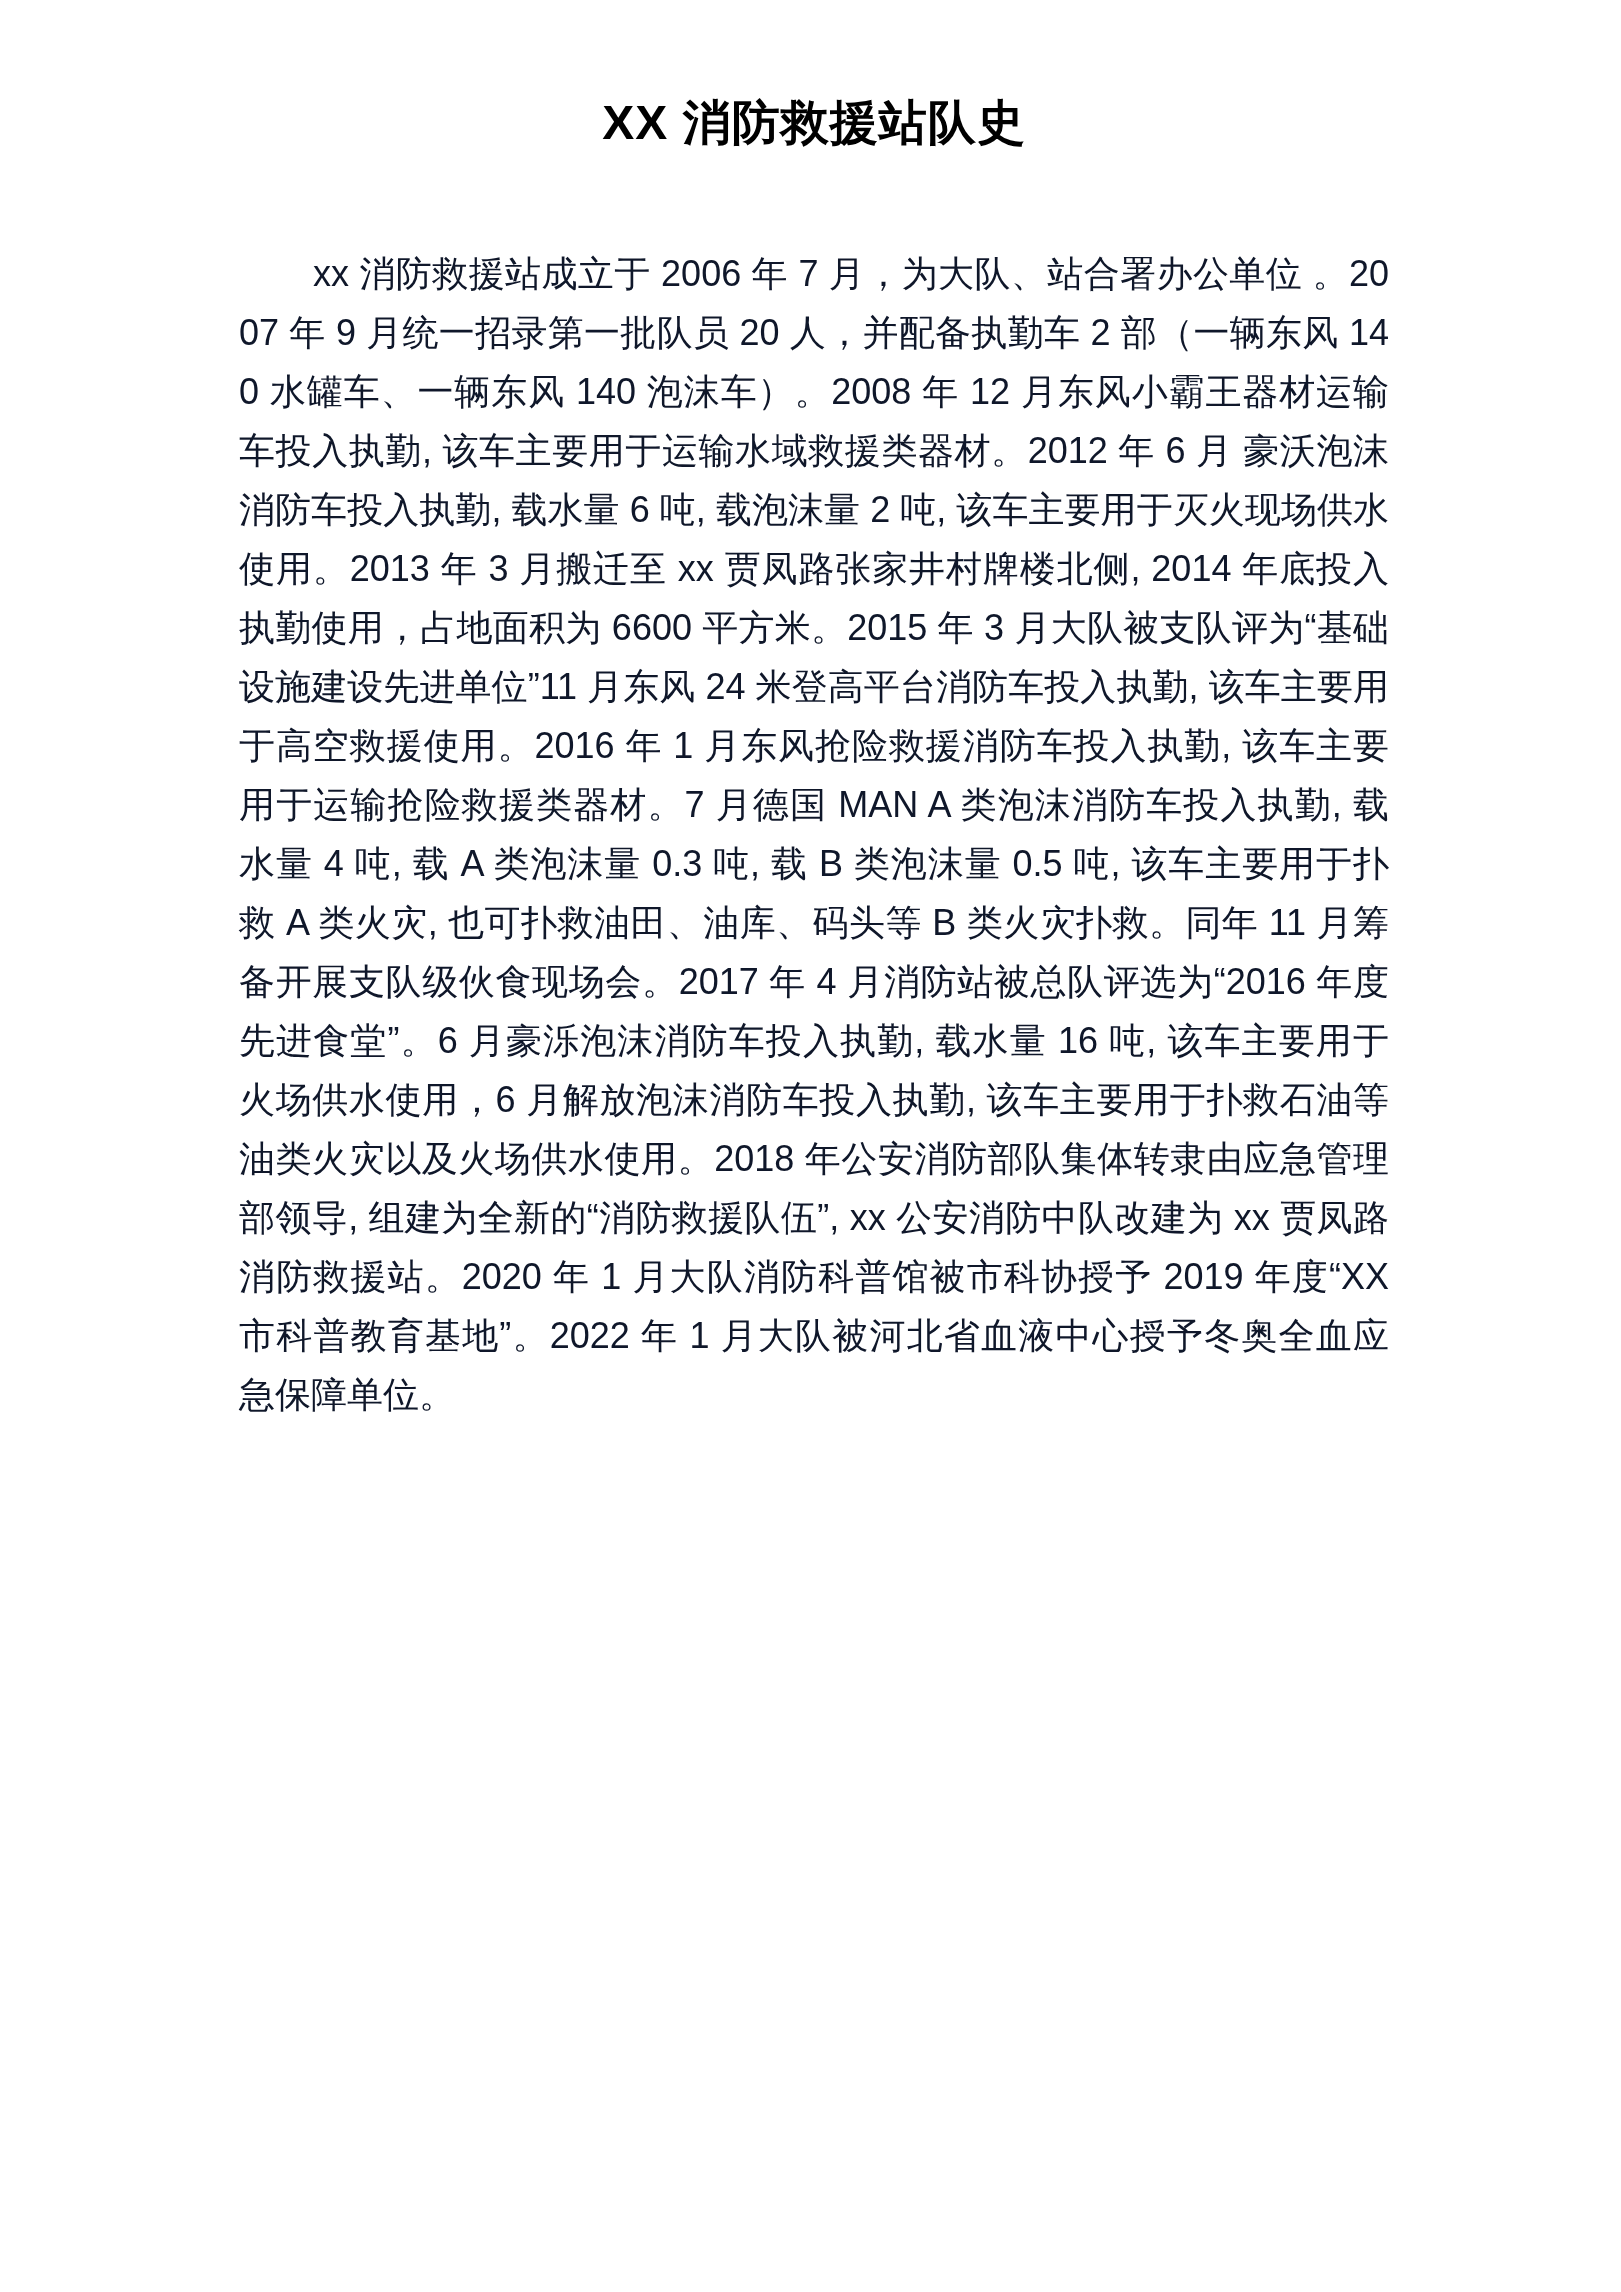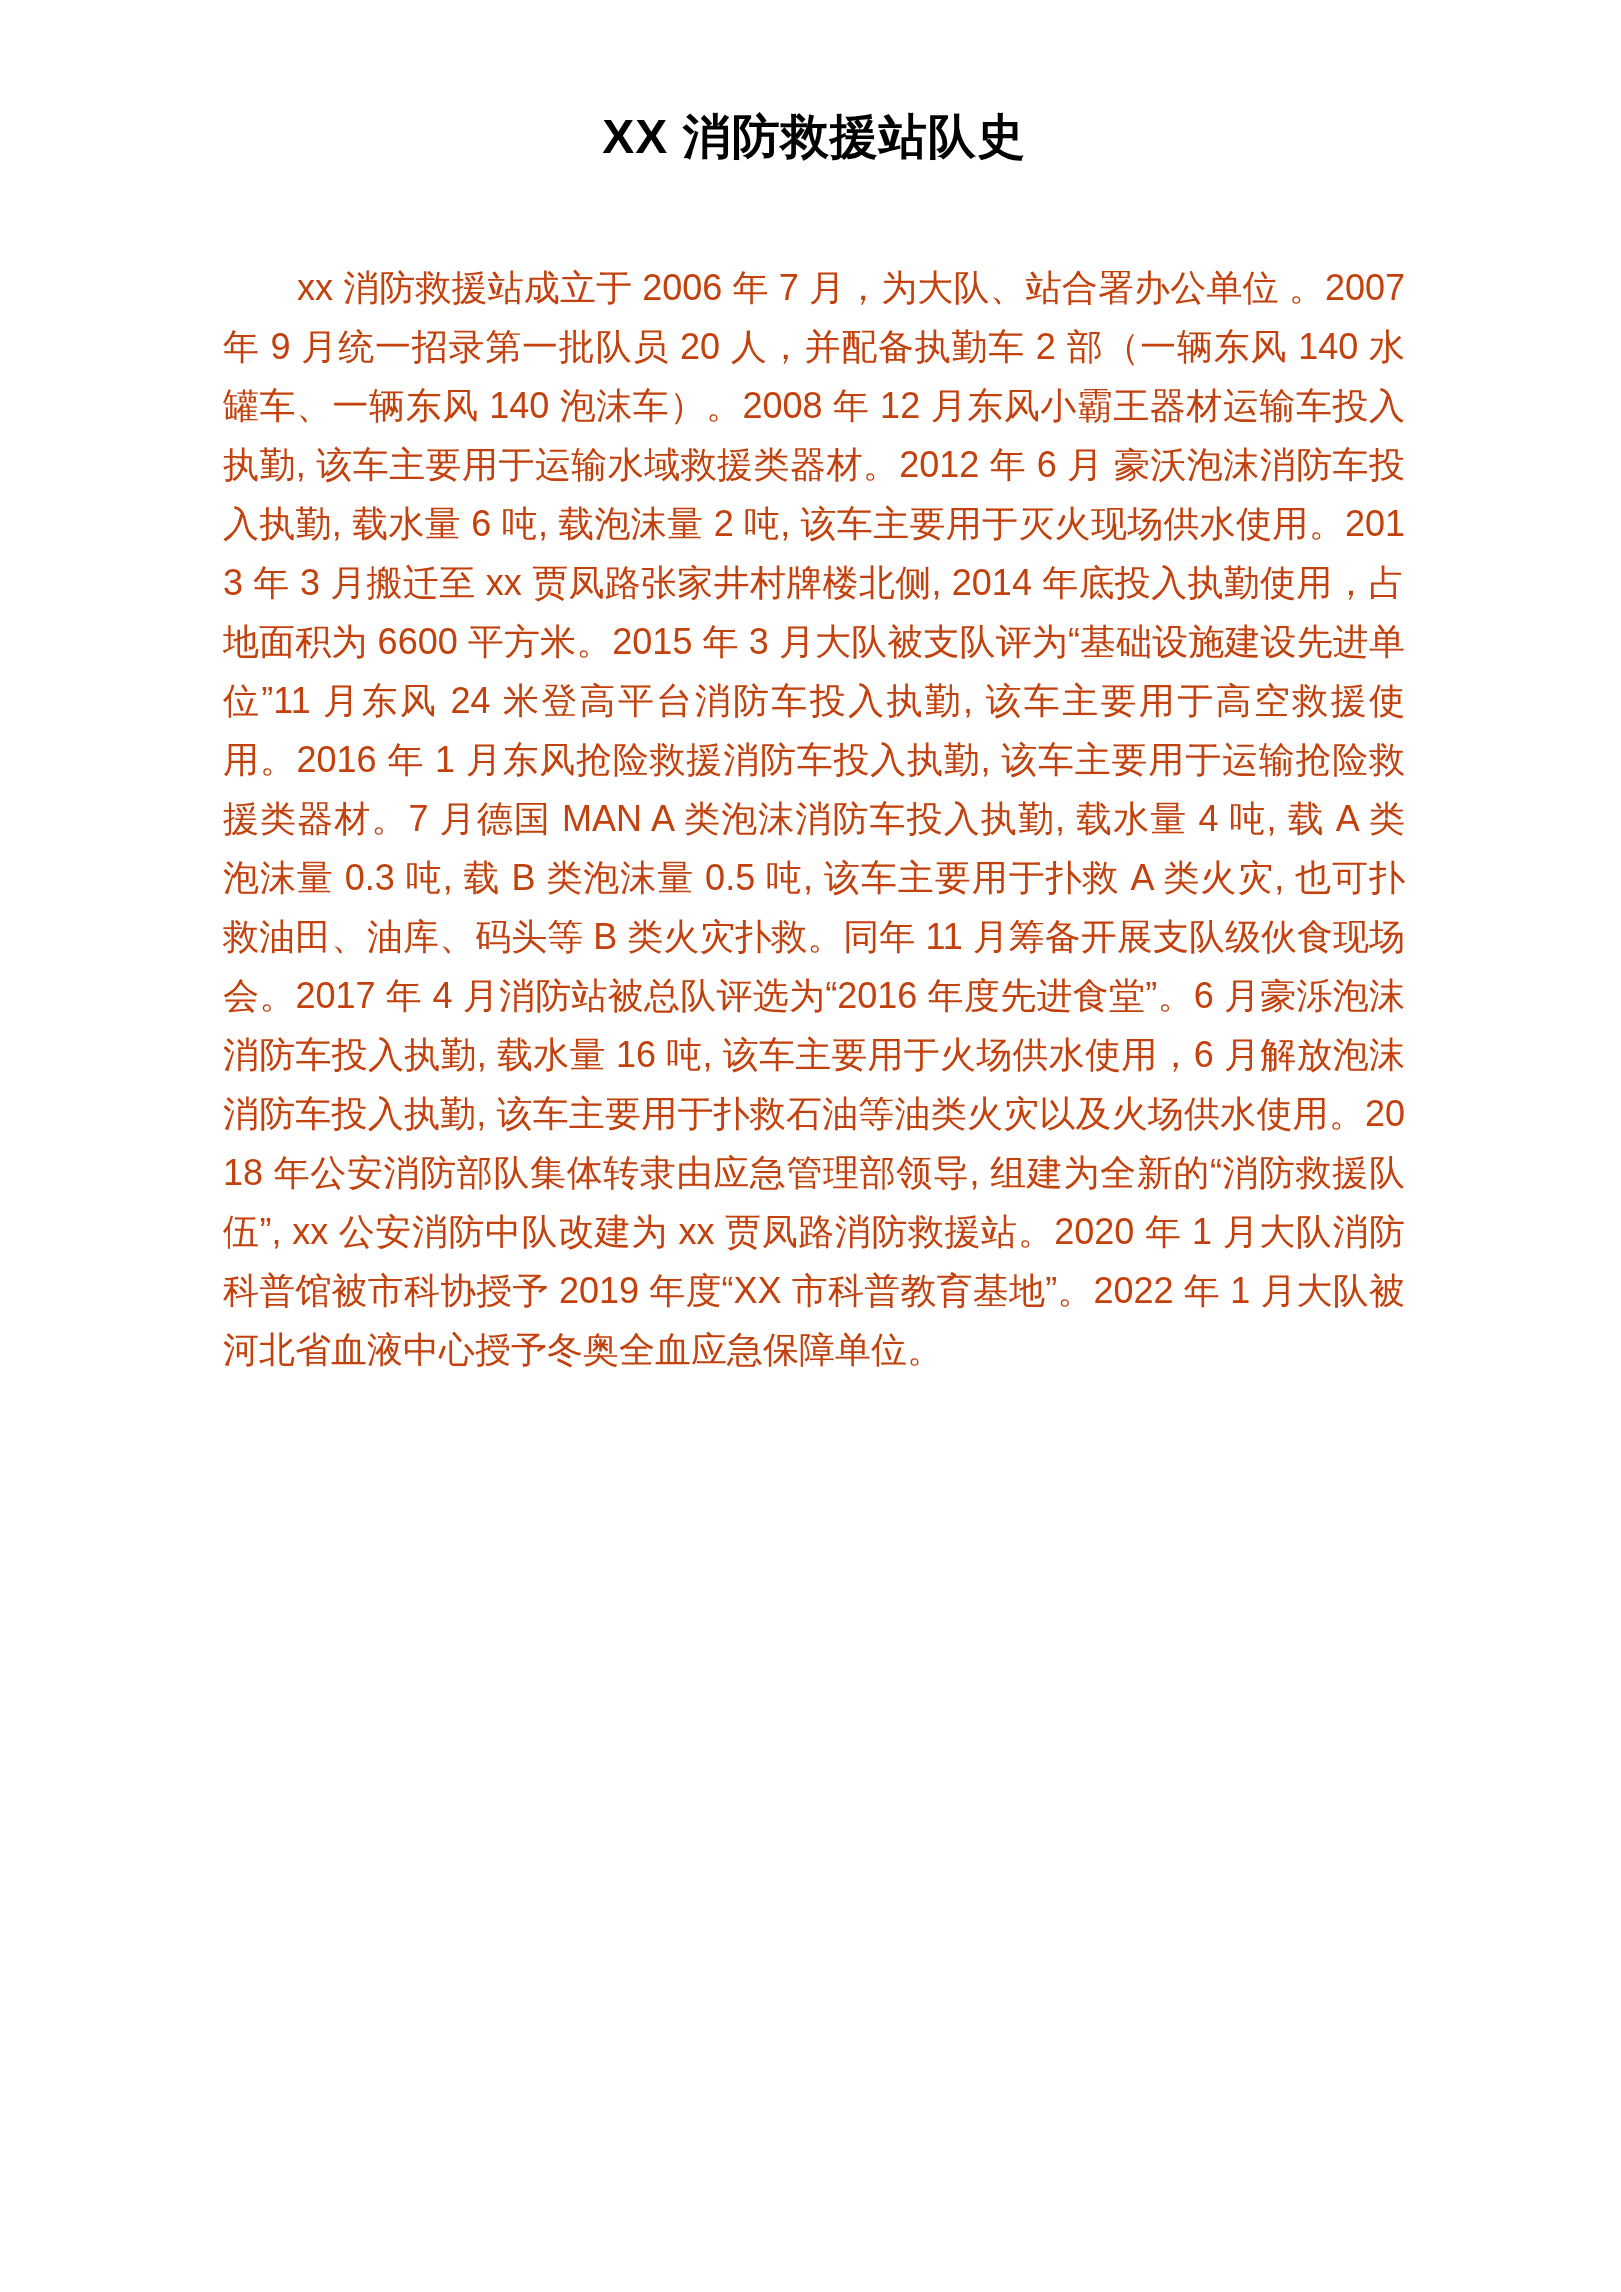--- a/index.html
+++ b/index.html
@@ -17,43 +17,43 @@
     background: #ffffff;
     box-sizing: border-box;
     overflow: hidden;
     font-family: "Liberation Sans", "DejaVu Sans", sans-serif;
     color: #000000;
   }
 
   .doc-body {
     position: absolute;
     left: 223px;
-    top: 15px;
+    top: 1px;
     width: 1182px;
   }
 
   .doc-title {
     font-size: 48px;
     font-weight: bold;
     text-align: center;
     letter-spacing: 1px;
     margin: 0;
     padding-top: 92px;
     line-height: 1.25;
     color: #000000;
     white-space: pre;
   }
 
   .para {
-    margin: 0;
+    margin: 16px;
     font-size: 36px;
     line-height: 59px;
     text-align: justify;
     text-justify: inter-ideograph;
-    color: #c2410c;
+    color: #0f172a;
     word-break: break-all;
   }
 
   .para-1 {
     margin-top: 91px;
     text-indent: 74px;
   }
 
   .para-2 {
     margin-top: 29px;

